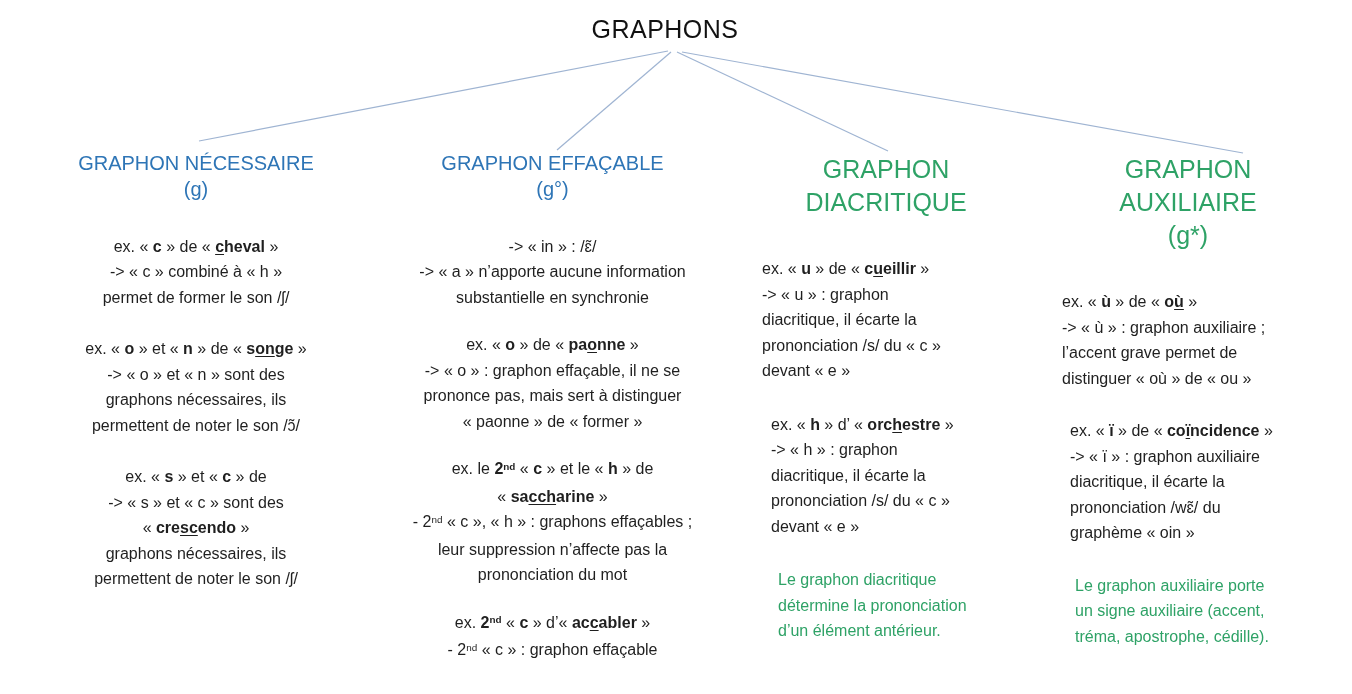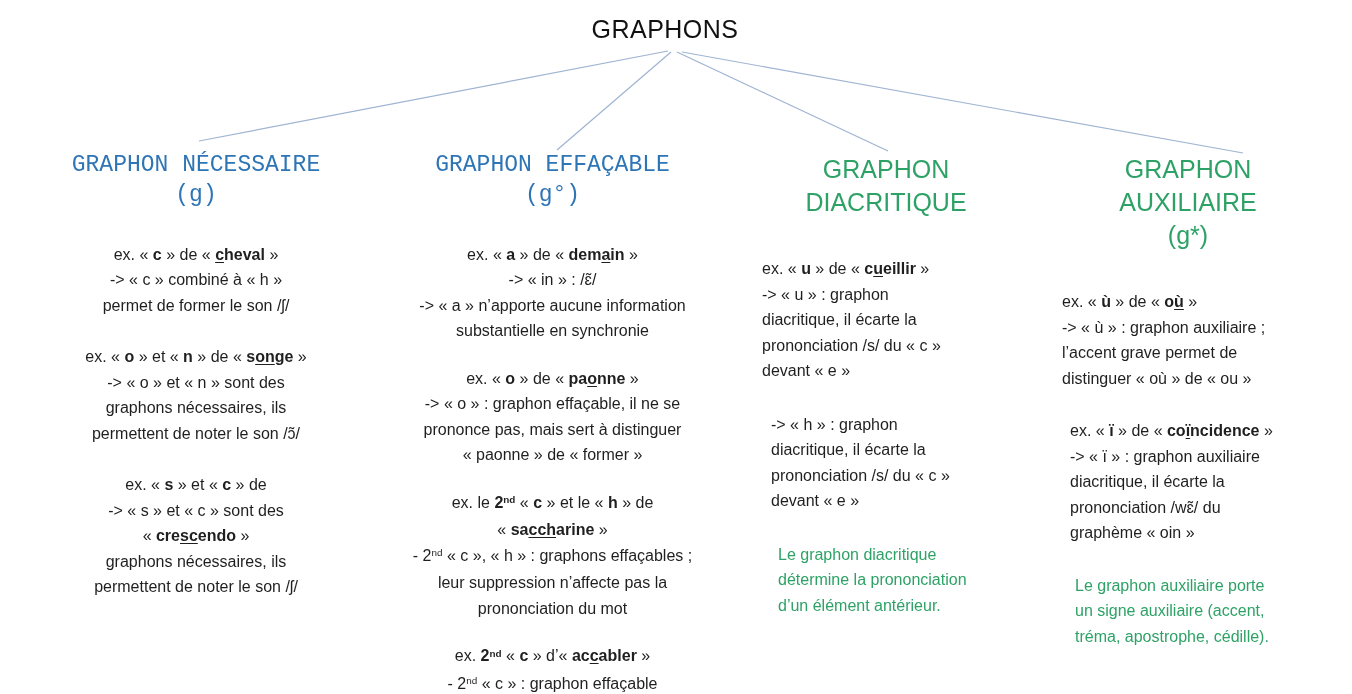--- a/index.html
+++ b/index.html
@@ -20,21 +20,21 @@
     font-size:25px;font-weight:400;color:#111;letter-spacing:0.5px;
   }
   .column{position:absolute;}
   .col-1{left:36px;width:320px;top:150px;}
   .col-2{left:380px;width:345px;top:150px;}
   .col-3{left:762px;width:248px;top:153px;}
   .col-4{left:1062px;width:252px;top:153px;}
   .col-header{text-align:center;line-height:1.32;font-weight:400;}
   .theme-blue .col-header{color:var(--blue);}
   .theme-green .col-header{color:var(--green);}
-  .col-1 .col-header,.col-2 .col-header{font-size:23px;font-family:Liberation Mono, monospace;}
+  .col-1 .col-header,.col-2 .col-header{font-size:20px;}
   .col-3 .col-header,.col-4 .col-header{font-size:25px;}
   .blocks{font-size:16px;line-height:25.5px;}
   .col-1 .blocks,.col-2 .blocks{margin-top:31px;text-align:center;}
   .col-3 .blocks,.col-4 .blocks{margin-top:37px;}
   .block{margin-bottom:26px;}
   .col-2 .block{margin-bottom:22px;}
   .col-3 .block{margin-bottom:28px;}
   .col-4 .block{margin-bottom:27px;}
   .col-3 .block:nth-child(2){margin-left:9px;}
   .col-3 .block.note{margin-left:16px;}
@@ -87,21 +87,20 @@
       </div>
   </section>
 
   <section class="column col-2 theme-blue">
     <header class="col-header">
       <div>GRAPHON EFFAÇABLE</div>
       <div>(g°)</div>
     </header>
     <div class="blocks">
         <div class="block example">
-          <div class="line"><span>ex. « </span><span class="b">a</span><span> » de « </span><span class="b">dem</span><span class="b u">a</span><span class="b">in</span><span> »</span></div>
           <div class="line"><span>-&gt; « in » : /ɛ̃/</span></div>
           <div class="line"><span>-&gt; « a » n’apporte aucune information</span></div>
           <div class="line"><span>substantielle en synchronie</span></div>
         </div>
         <div class="block example">
           <div class="line"><span>ex. « </span><span class="b">o</span><span> » de « </span><span class="b">pa</span><span class="b u">o</span><span class="b">nne</span><span> »</span></div>
           <div class="line"><span>-&gt; « o » : graphon effaçable, il ne se</span></div>
           <div class="line"><span>prononce pas, mais sert à distinguer</span></div>
           <div class="line"><span>« paonne » de « former »</span></div>
         </div>
@@ -125,20 +124,21 @@
     </header>
     <div class="blocks">
         <div class="block example">
           <div class="line"><span>ex. « </span><span class="b">u</span><span> » de « </span><span class="b">c</span><span class="b u">u</span><span class="b">eillir</span><span> »</span></div>
           <div class="line"><span>-&gt; « u » : graphon</span></div>
           <div class="line"><span>diacritique, il écarte la</span></div>
           <div class="line"><span>prononciation /s/ du « c »</span></div>
           <div class="line"><span>devant « e »</span></div>
         </div>
         <div class="block example">
+          <div class="line"><span>ex. « </span><span class="b">h</span><span> » d’ « </span><span class="b">orc</span><span class="b u">h</span><span class="b">estre</span><span> »</span></div>
           <div class="line"><span>-&gt; « h » : graphon</span></div>
           <div class="line"><span>diacritique, il écarte la</span></div>
           <div class="line"><span>prononciation /s/ du « c »</span></div>
           <div class="line"><span>devant « e »</span></div>
         </div>
         <div class="block note">
           <div class="line"><span>Le graphon diacritique</span></div>
           <div class="line"><span>détermine la prononciation</span></div>
           <div class="line"><span>d’un élément antérieur.</span></div>
         </div>

